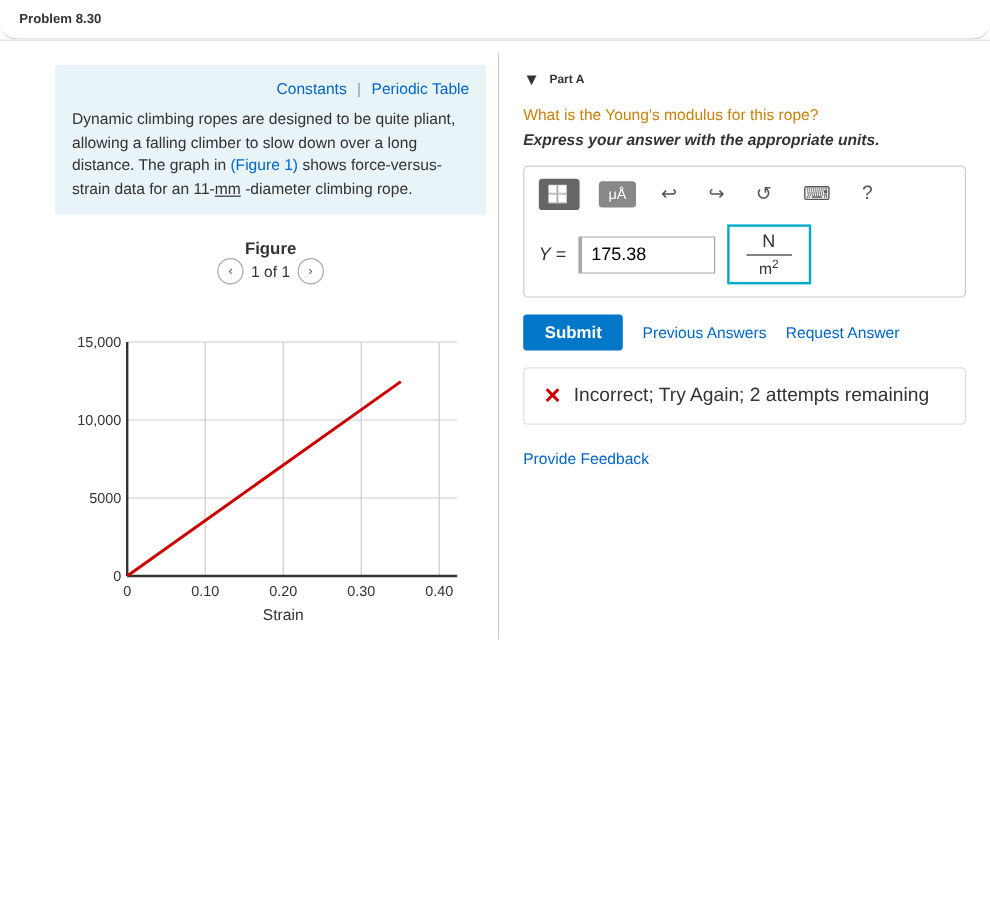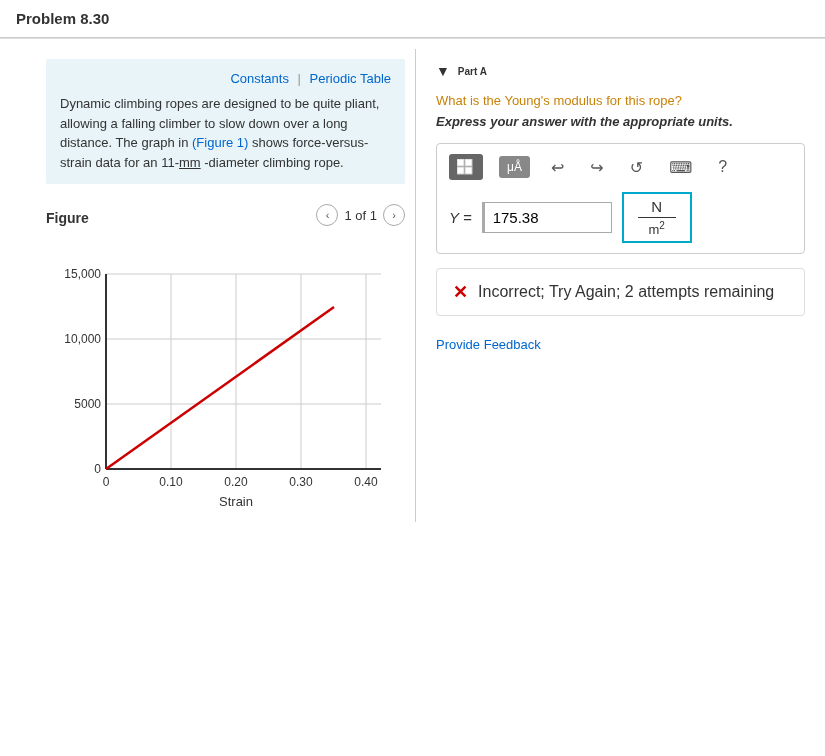--- a/index.html
+++ b/index.html
@@ -1,22 +1,23 @@
 <!DOCTYPE html>
 <html><head>
   <meta charset="utf-8">
   <style>
     * { box-sizing: border-box; margin: 0; padding: 0; }
     body { font-family: Arial, sans-serif; font-size: 14px; color: #333; background: #fff; }
 
     .page-title {
       padding: 10px 16px;
-      font-size: 15px;
+      font-size: 11px;
       font-weight: bold;
       border-bottom: 1px solid #ccc;
+      border-radius: 14px;
     }
 
     .main-layout {
       display: flex;
       flex-direction: row;
       align-items: flex-start;
       padding-left: 36px;
     }
 
     
@@ -60,23 +61,24 @@
       color: #0066cc;
     }
 
     
     .figure-section {
       padding: 10px 10px 0 10px;
     }
 
     .figure-header {
       display: flex;
-      align-items: flex-end;
+      align-items: center;
       justify-content: space-between;
       margin-bottom: 8px;
+      flex-direction: column;
     }
 
     .figure-title {
       font-weight: bold;
       font-size: 14px;
     }
 
     .figure-nav {
       display: flex;
       align-items: center;
@@ -191,21 +193,21 @@
     .y-label {
       font-style: italic;
       font-size: 15px;
     }
 
     .answer-input {
       border: 1px solid #aaa;
       border-left: 3px solid #aaa;
       padding: 6px 8px;
       font-size: 15px;
-      width: 130px;
+      width: 114px;
       outline: none;
     }
 
     .unit-box {
       border: 2px solid #00aacc;
       padding: 4px 14px;
       min-width: 70px;
       text-align: center;
       background: #fff;
     }
@@ -397,20 +399,25 @@
         <div class="unit-box">
           <div class="unit-numerator">N</div>
           <div class="unit-denominator">
             <span>m</span><sup>2</sup>
           </div>
         </div>
       </div>
     </div>
 
     
+    <div class="action-row">
+      <button class="submit-btn">Submit</button>
+      <a class="action-link" href="#">Previous Answers</a>
+      <a class="action-link" href="#">Request Answer</a>
+    </div>
 
     
     <div class="error-box">
       <span class="error-icon">✕</span>
       <span class="error-text">Incorrect; Try Again; 2 attempts remaining</span>
     </div>
 
     
     <a class="feedback-link" href="#">Provide Feedback</a>
 

